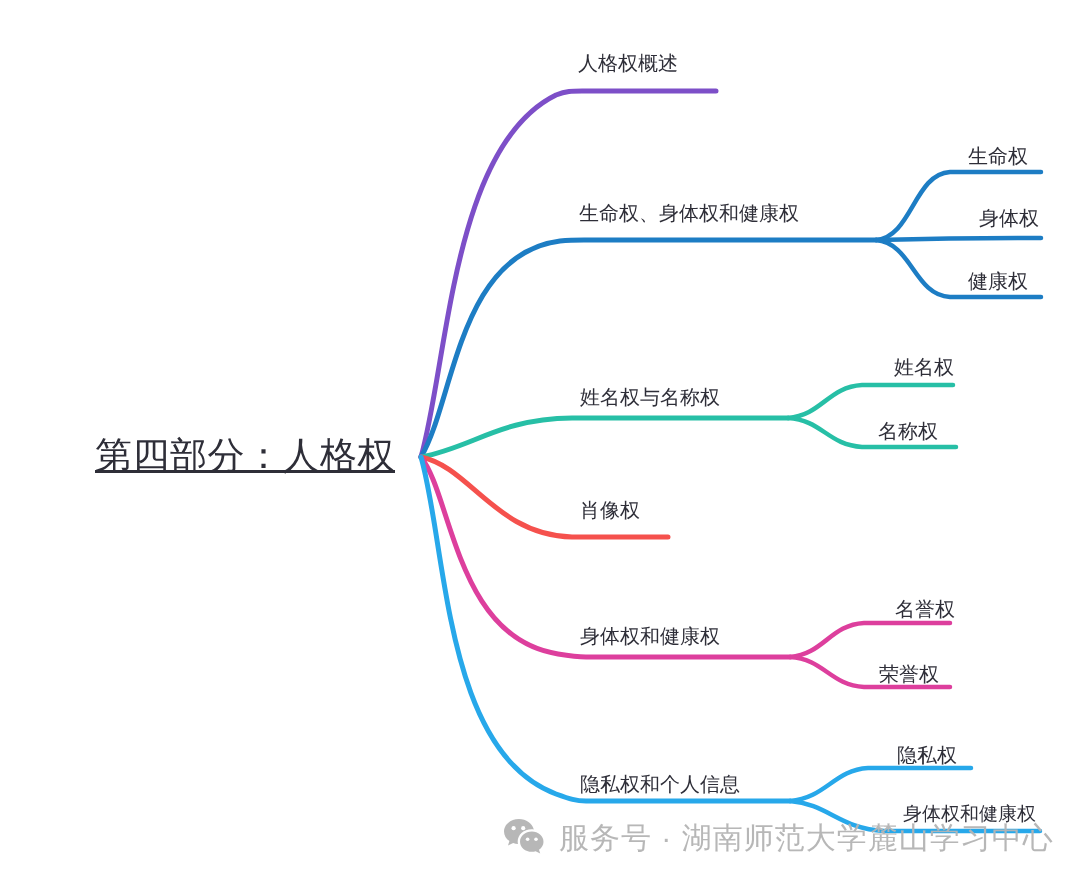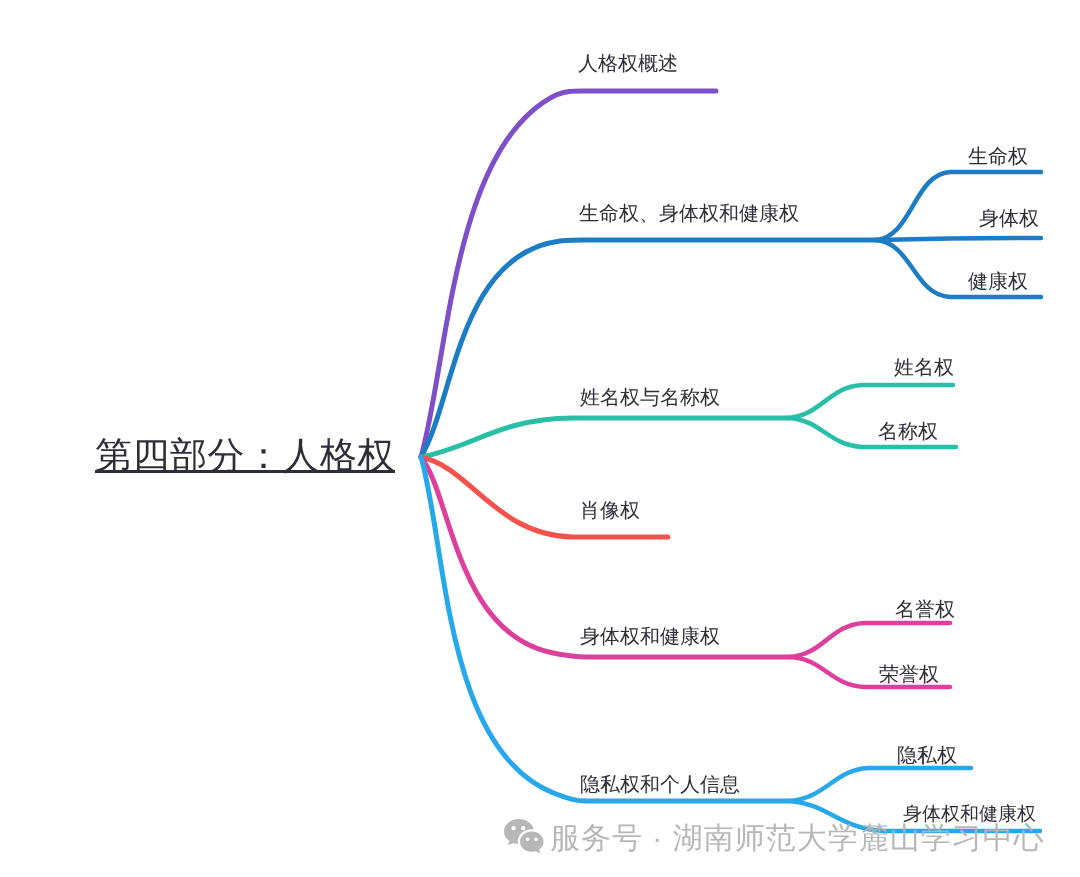--- a/index.html
+++ b/index.html
@@ -26,21 +26,21 @@
   .lbl-entity-name   { left:878px; top:420px; }
   .lbl-portrait      { left:580px; top:499px; }
   .lbl-rep-group     { left:580px; top:625px; }
   .lbl-reputation    { left:879px; top:598px;margin-left:16px; }
   .lbl-honor         { left:879px; top:663px; }
   .lbl-privacy-group { left:580px; top:773px; }
   .lbl-privacy       { left:897px; top:744px; }
   .lbl-personal-info { left:903px; top:804px; font-size:19px; }
   .watermark {
     position:absolute; left:500px; top:813px;
-    display:flex; align-items:center; 
+    display:flex; align-items:center; gap:9px;
     color:#b5b5b5; opacity:0.96;
   }
   .watermark-text { font-size:30px; letter-spacing:1px; white-space:nowrap; }
 </style>
 </head>
 <body>
 
 <div class="stage">
 
   <svg class="links" width="1080" height="877" viewBox="0 0 1080 877">

